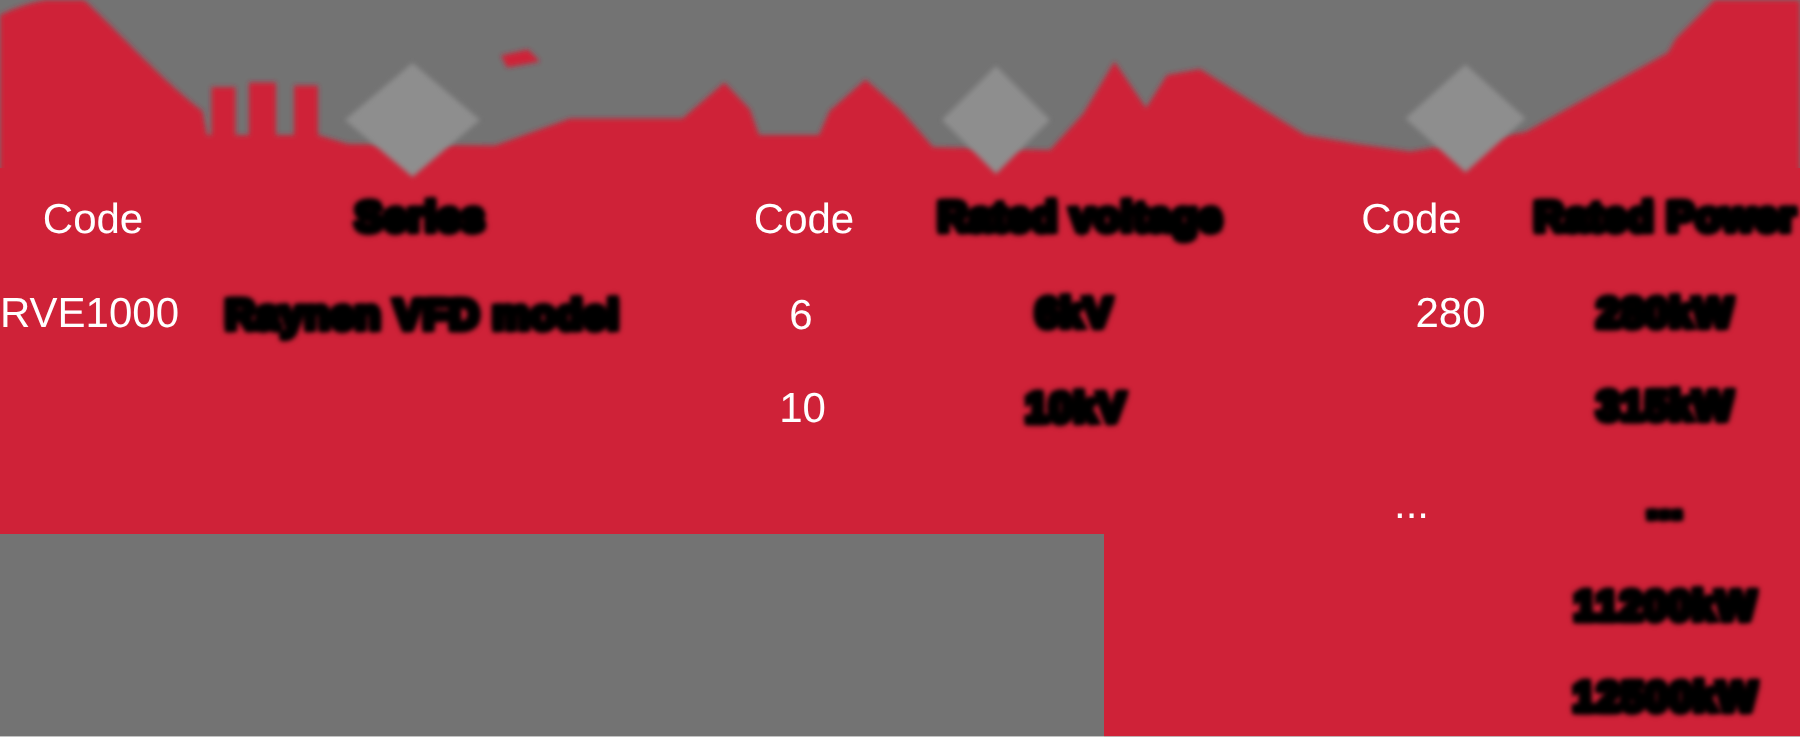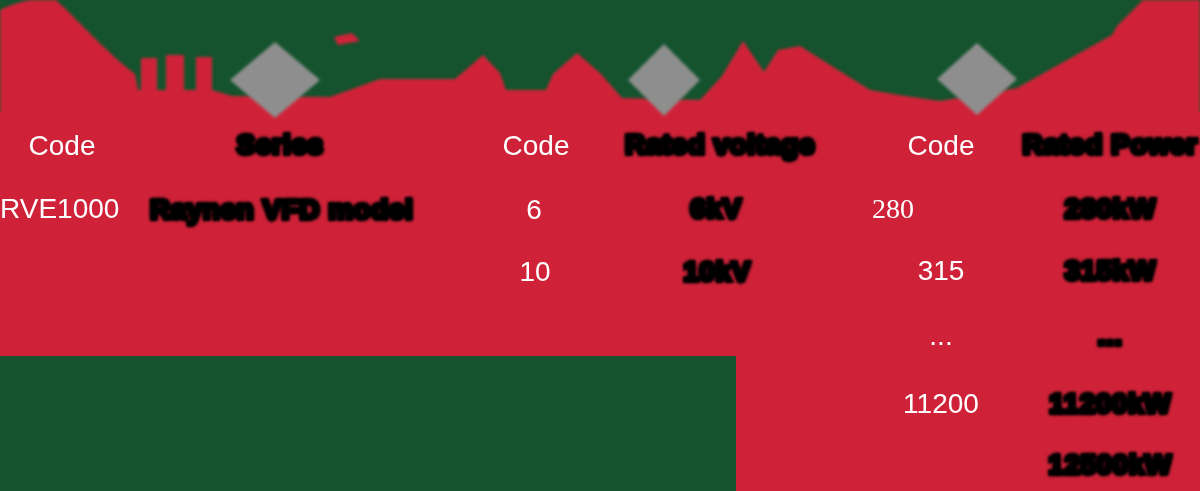--- a/index.html
+++ b/index.html
@@ -1,19 +1,19 @@
 <!DOCTYPE html>
 <html><head>
 <meta charset="utf-8">
 <style>
   html,body{margin:0;padding:0;background:#ffffff;}
   #stage{
     position:relative;
     width:1200px;height:491px;
-    background:#14532d;
+    background:#737373;
     overflow:hidden;
     font-family:"Liberation Sans",sans-serif;
   }
   #deco{position:absolute;left:0;top:0;}
   .cell{
     position:absolute;
     text-align:center;
     white-space:nowrap;
   }
   .wt{
@@ -72,27 +72,25 @@
   <div class="cell wt" style="left:486px; top:128px; width:100px;">Code</div>
   <div class="cell blob" style="left:620px; top:127px; width:200px;">Rated voltage</div>
   <div class="cell wt" style="left:484px; top:192px; width:100px;">6</div>
   <div class="cell blob" style="left:616px; top:191px; width:200px;">6kV</div>
   <div class="cell wt" style="left:485px; top:254px; width:100px;">10</div>
   <div class="cell blob" style="left:617px; top:254px; width:200px;">10kV</div>
 
   <div class="cell wt" style="left:891px;  top:128px; width:100px;">Code</div>
   <div class="cell blob" style="left:1010px; top:127px; width:200px;">Rated Power</div>
 
-  <div class="cell wt" style="left:843px;  top:191px; width:100px;font-family:Liberation Serif, serif;">280</div>
+  <div class="cell wt" style="left:917px;  top:191px; width:100px;">280</div>
   <div class="cell blob" style="left:1010px; top:191px; width:200px;">280kW</div>
 
-  <div class="cell wt" style="left:891px;  top:253px; width:100px;">315</div>
   <div class="cell blob" style="left:1010px; top:253px; width:200px;">315kW</div>
 
   <div class="cell wt" style="left:891px;  top:318px; width:100px;">...</div>
   <div class="cell blob" style="left:1010px; top:318px; width:200px;">...</div>
 
-  <div class="cell wt" style="left:891px;  top:386px; width:100px;">11200</div>
   <div class="cell blob" style="left:1010px; top:386px; width:200px;">11200kW</div>
 
   <div class="cell blob" style="left:1010px; top:447px; width:200px;">12500kW</div>
 
 </div>
 
 </body></html>

